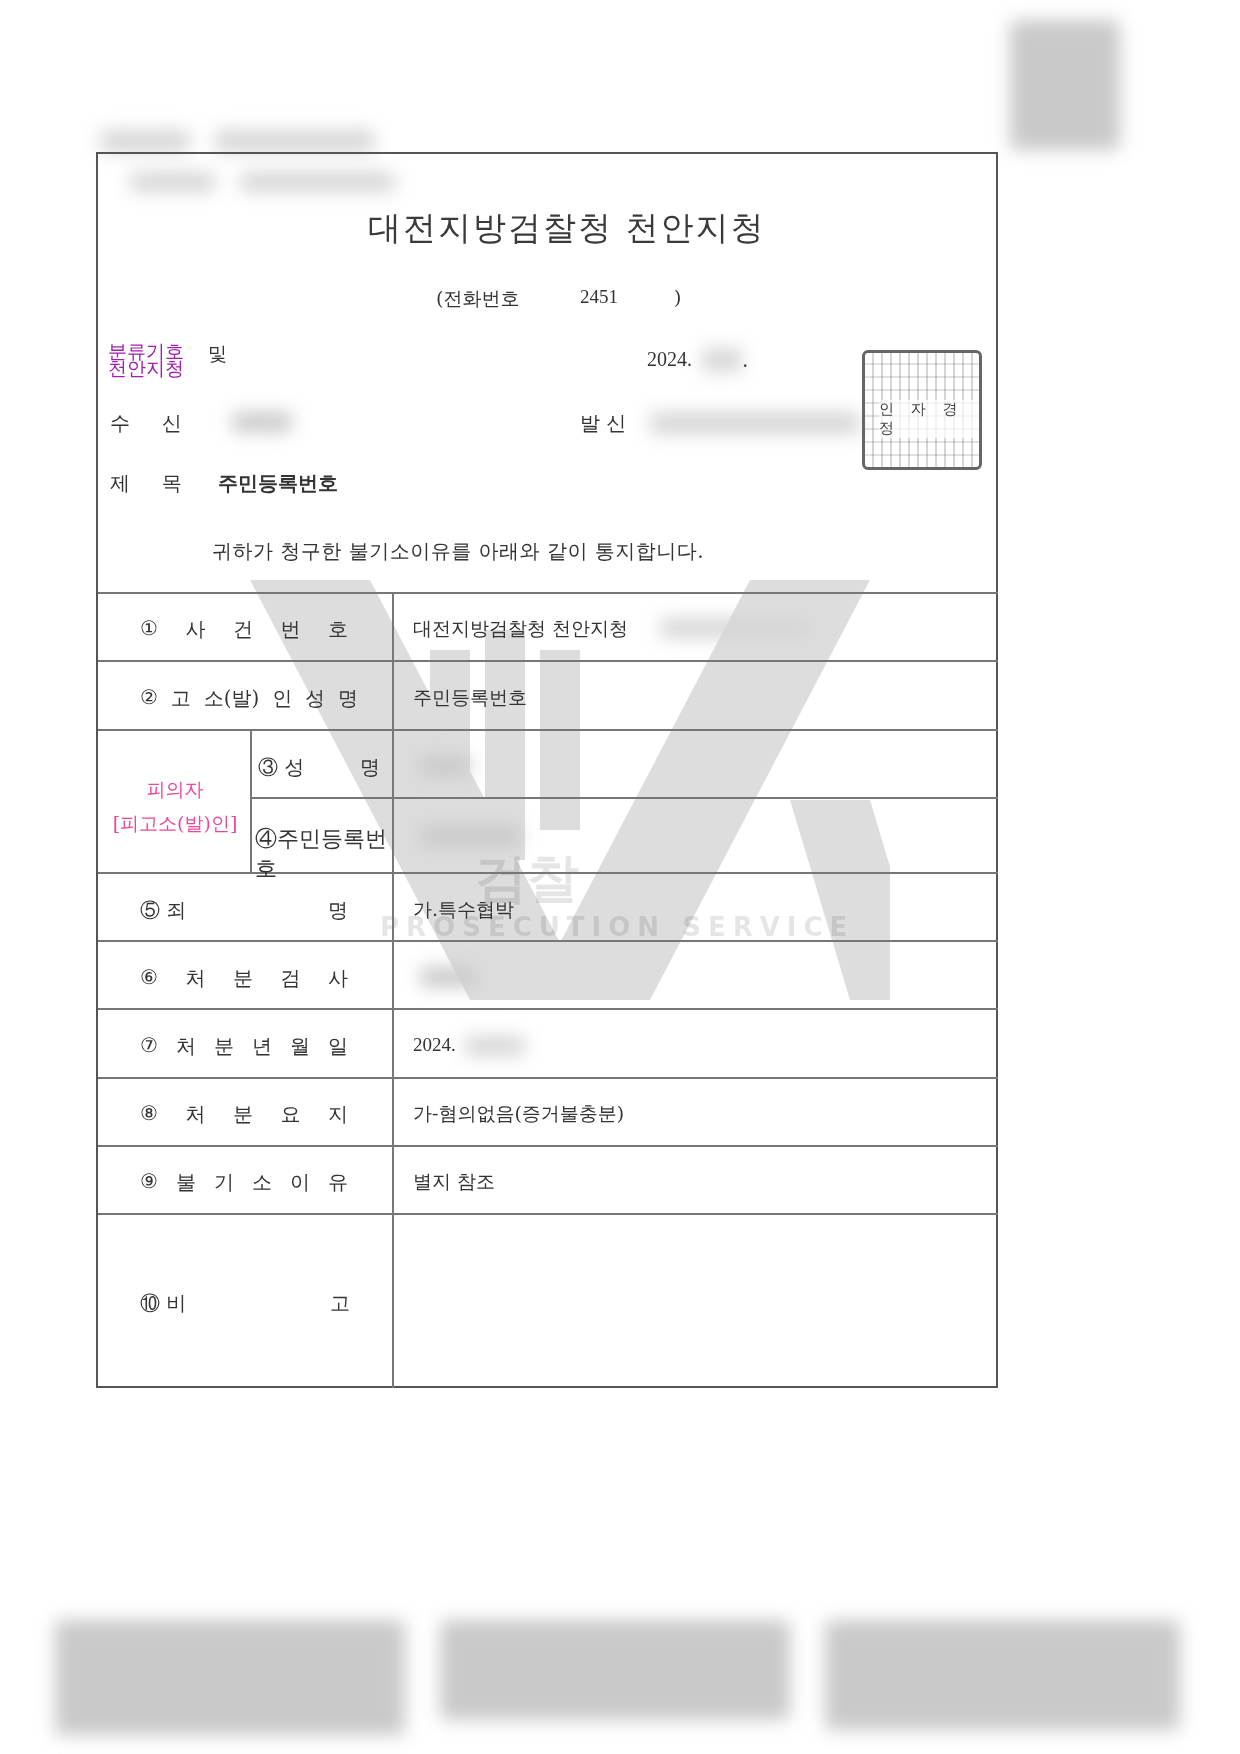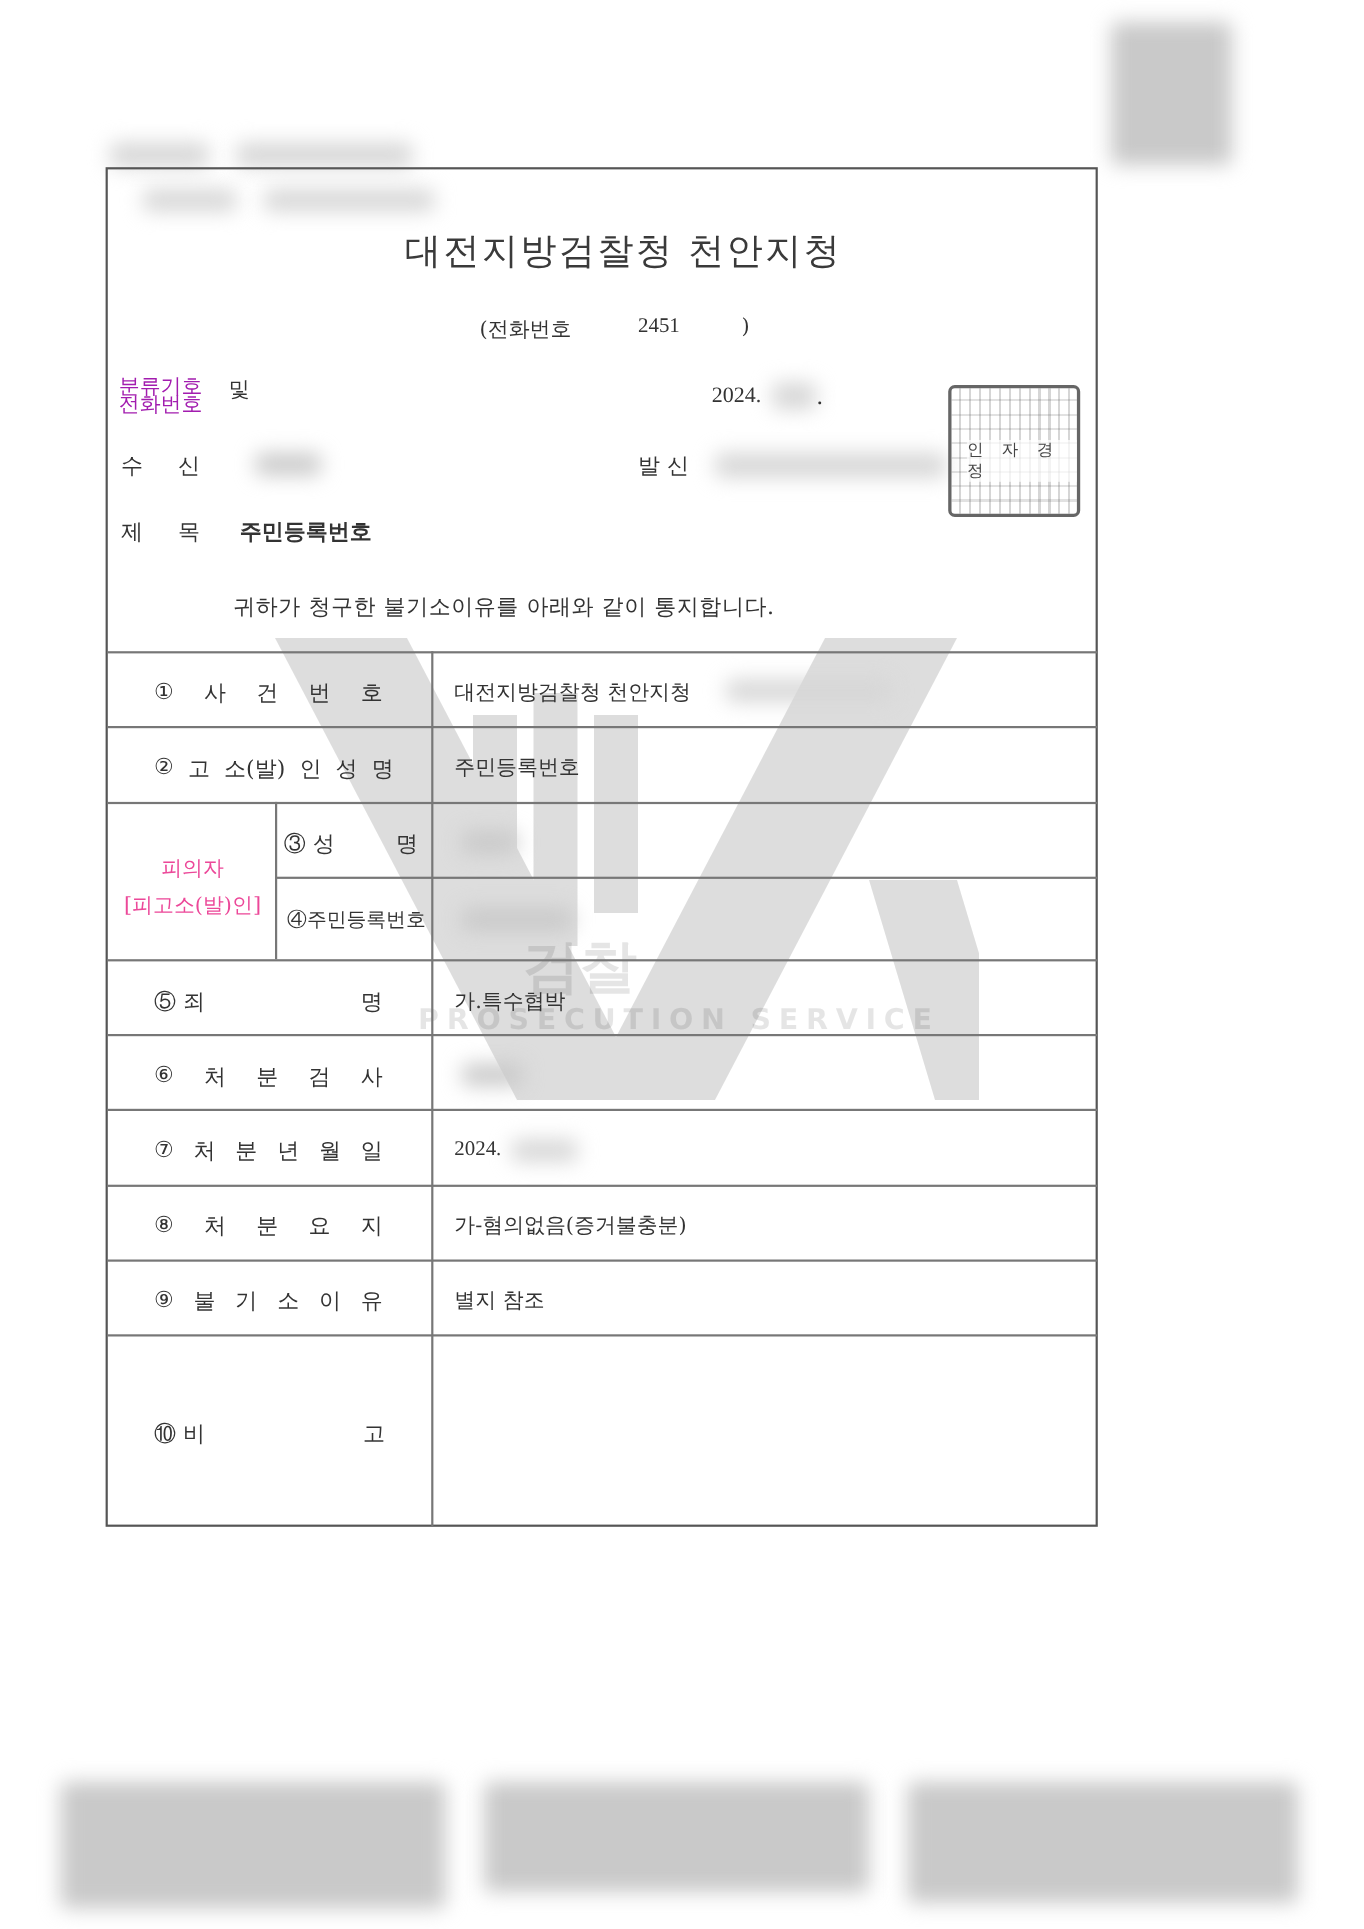--- a/index.html
+++ b/index.html
@@ -60,21 +60,21 @@
 <div class="wm-text">PROSECUTION SERVICE</div>
 
 <div class="abs title" style="left:368px;top:206px;">대전지방검찰청 천안지청</div>
 
 <div class="abs phone" style="left:436px;top:286px;">(전화번호</div>
 <div class="abs phone" style="left:580px;top:286px;font-family:'Liberation Serif',serif;">2451</div>
 <div class="abs phone" style="left:674px;top:286px;">)</div>
 
 <div class="abs" style="left:108px;top:343px;font-size:19px;line-height:17px;color:#a21caf;">
   <div>분류기호</div>
-  <div>전화번호</div>
+  <div>천안지청</div>
 </div>
 <div class="abs lbl" style="left:208px;top:341px;font-size:19px;">및</div>
 
 <div class="abs lbl" style="left:647px;top:348px;font-family:'Liberation Serif',serif;">2024.</div>
 <div class="blur light" style="left:702px;top:348px;width:40px;height:24px;"></div>
 <div class="abs lbl" style="left:742px;top:348px;">.</div>
 
 <div class="abs lbl" style="left:110px;top:410px;">
   <span style="white-space:pre;">수     신</span>
 </div>
@@ -135,21 +135,21 @@
   <div>피의자</div>
   <div>[피고소(발)인]</div>
 </div>
 
 <div class="cell-lbl" style="left:258px;top:754px;width:122px;">
   <span><span>③</span> <span>성</span></span>
   <span>명</span>
 </div>
 <div class="blur" style="left:420px;top:756px;width:50px;height:20px;"></div>
 
-<div class="cell-lbl" style="left:255px;top:824px;width:132px;font-size:18px;justify-content:flex-end;">
+<div class="cell-lbl" style="left:255px;top:824px;width:132px;font-size:22px;justify-content:flex-end;">
   <span><span>④</span><span>주민등록번호</span></span>
 </div>
 <div class="blur" style="left:420px;top:826px;width:100px;height:20px;"></div>
 
 <div class="cell-lbl" style="left:140px;top:897px;width:208px;">
   <span><span>⑤</span> <span>죄</span></span>
   <span>명</span>
 </div>
 <div class="cell-val" style="left:413px;top:897px;">가.특수협박</div>
 

